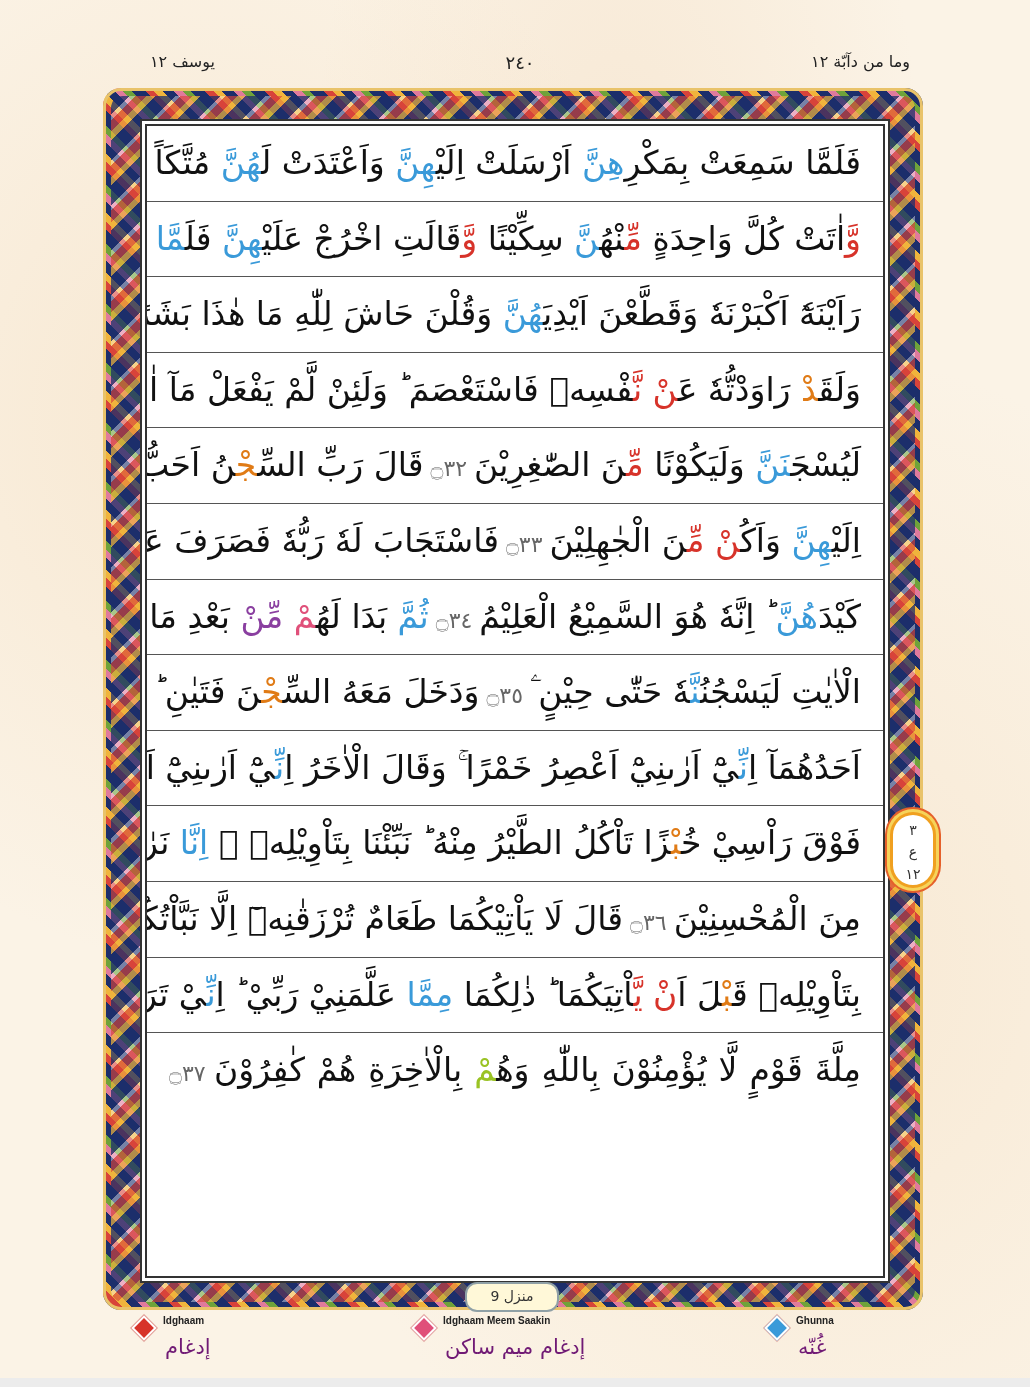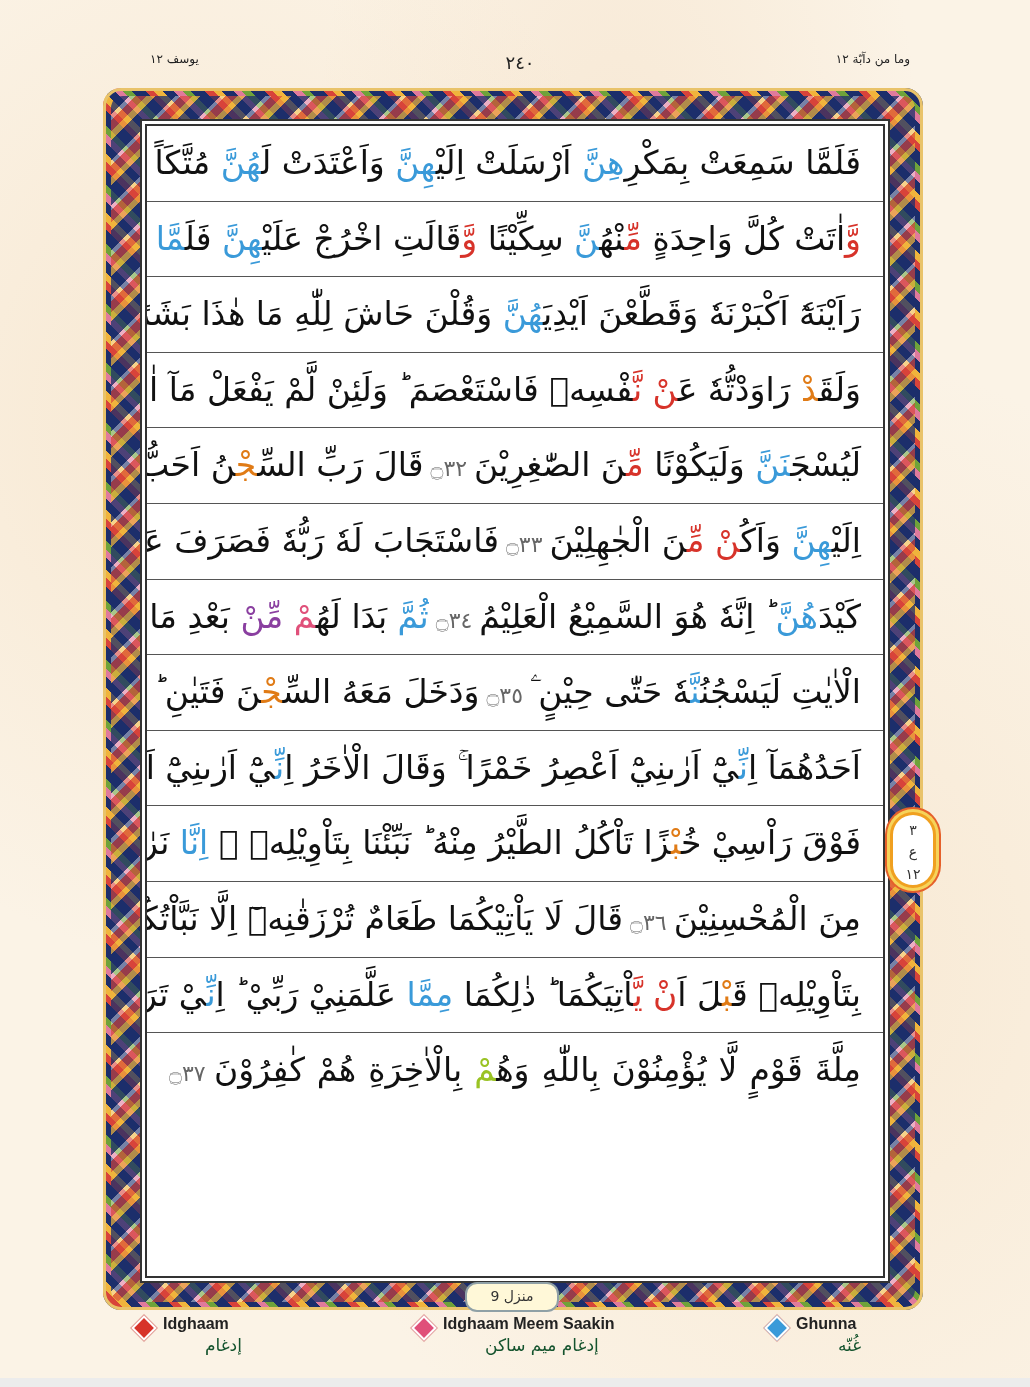--- a/index.html
+++ b/index.html
@@ -8,21 +8,21 @@
     background:#fbf3e6;
     background-image:
       radial-gradient(ellipse at 20% 30%, rgba(240,210,170,0.35), transparent 40%),
       radial-gradient(ellipse at 80% 70%, rgba(240,210,170,0.30), transparent 45%),
       radial-gradient(ellipse at 60% 15%, rgba(235,200,160,0.25), transparent 35%);
     font-family:"DejaVu Sans", sans-serif;
   }
   .bottom-edge { position:absolute; left:0; right:0; top:1378px; height:9px; background:#ececec; }
 
   .header-row { position:absolute; top:52px; left:110px; width:820px; height:28px; }
-  .hdr { position:absolute; top:0; font-family:"DejaVu Sans", sans-serif; font-size:12px; color:#222; direction:rtl; }
+  .hdr { position:absolute; top:0; font-family:"DejaVu Sans", sans-serif; font-size:16px; color:#222; direction:rtl; }
   .hdr-left { left:40px; }
   .hdr-center { left:0; right:0; text-align:center; font-size:18px; font-weight:normal; }
   .hdr-right { right:20px; }
 
   .frame {
     position:absolute; left:103px; top:88px; width:820px; height:1222px;
     background:
       repeating-linear-gradient(45deg, #1c2e6b 0 10px, #d8433a 10px 16px, #f0b43c 16px 22px, #1c2e6b 22px 30px, #e07a9c 30px 36px, #6fa23a 36px 42px);
     border-radius:18px;
     box-shadow: inset 0 0 0 3px #e9c36a;
@@ -60,22 +60,22 @@
   .ruku {
     position:absolute; left:890px; top:812px; width:46px; height:76px;
     background:#fff; border:3px solid #f0a020; border-radius:50% / 30%;
     box-shadow:0 0 0 3px #f6d35a, 0 0 0 5px #e5602a;
     text-align:center; font-size:14px; line-height:22px; color:#333; padding-top:4px; box-sizing:border-box;
   }
 
   .legend { position:absolute; top:1315px; }
   .legend-item { position:absolute; width:200px; }
   .diamond { position:absolute; left:0; top:4px; width:14px; height:14px; transform:rotate(45deg); border:2px solid #fff; box-shadow:0 0 0 1px #e4b0a8; }
-  .legend-label { position:absolute; left:28px; top:0; font-family:"Liberation Sans", sans-serif; font-weight:bold; font-size:16px; color:#222; white-space:nowrap; }
-  .legend-ar { position:absolute; left:30px; top:20px; font-size:17px; color:#14532d; direction:rtl; white-space:nowrap;margin-left:40px; }
+  .legend-label { position:absolute; left:28px; top:0; font-family:"Liberation Sans", sans-serif; font-weight:bold; font-size:10px; color:#222; white-space:nowrap; }
+  .legend-ar { position:absolute; left:30px; top:20px; font-size:21px; color:#701a75; direction:rtl; white-space:nowrap; }
 </style>
 </head>
 <body>
 
 <div class="header-row">
   <span class="hdr hdr-left">يوسف ١٢</span>
   <span class="hdr hdr-center">٢٤٠</span>
   <span class="hdr hdr-right">وما من دآبّة ١٢</span>
 </div>
 

